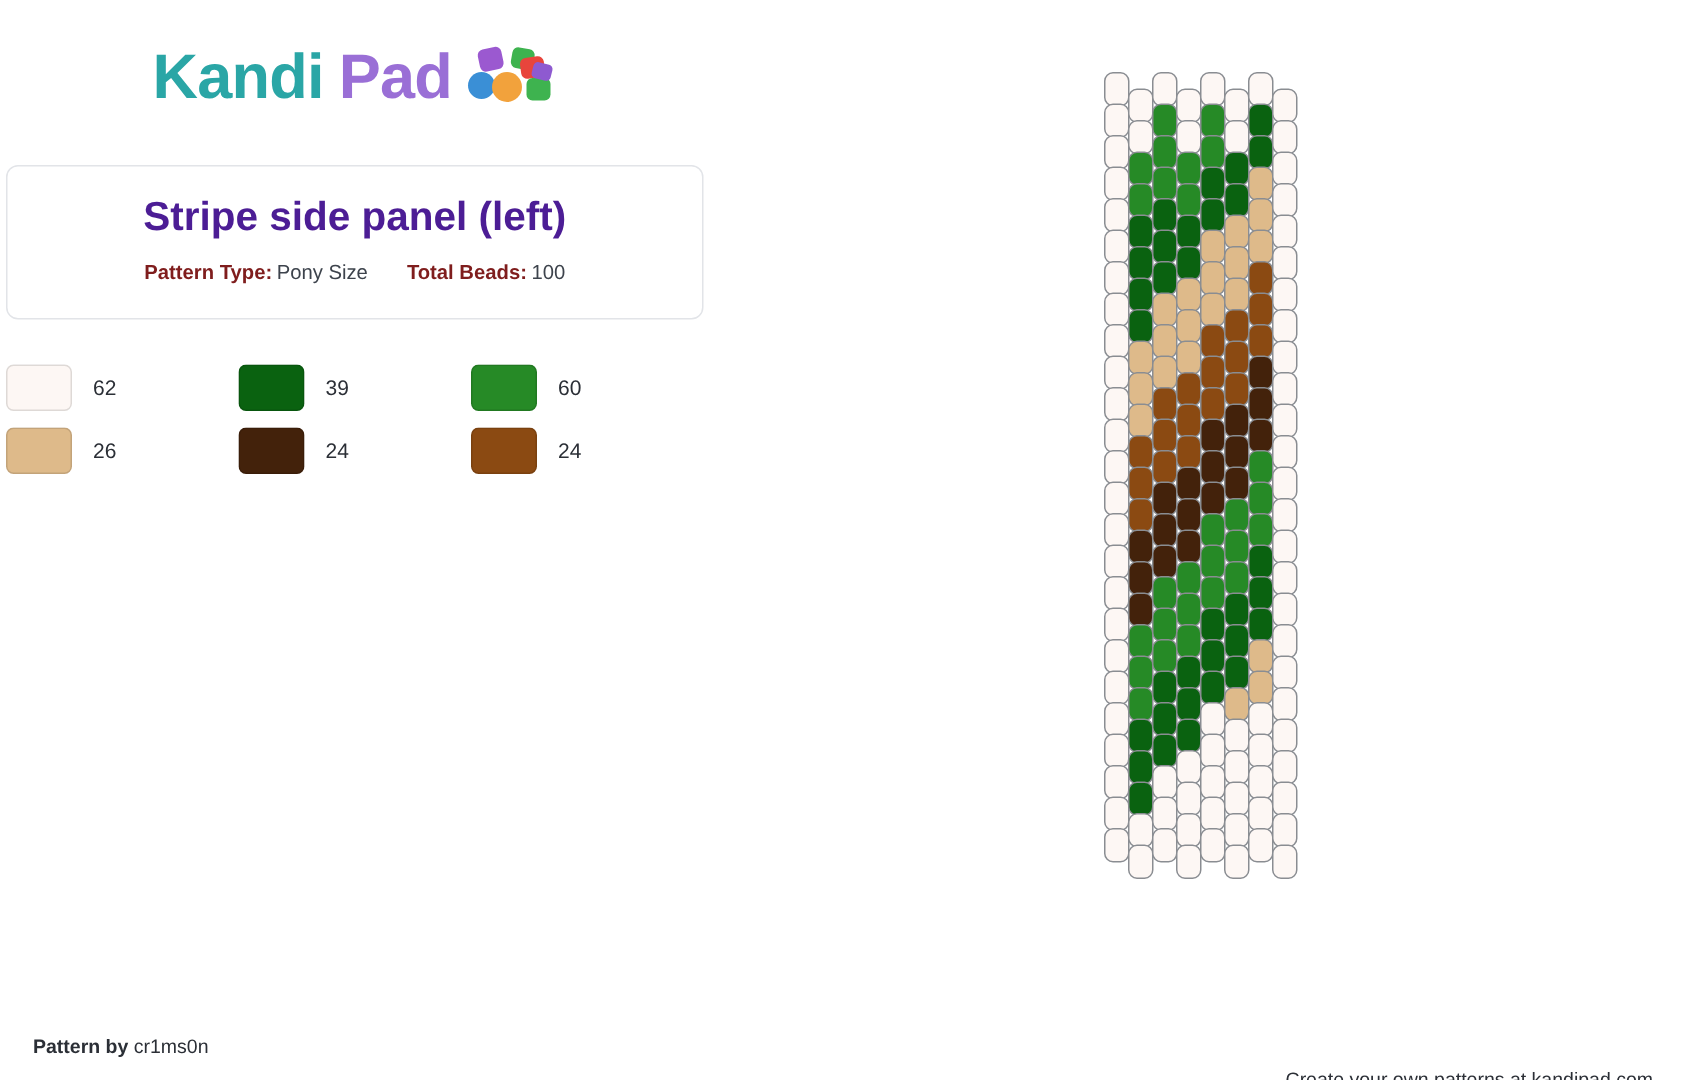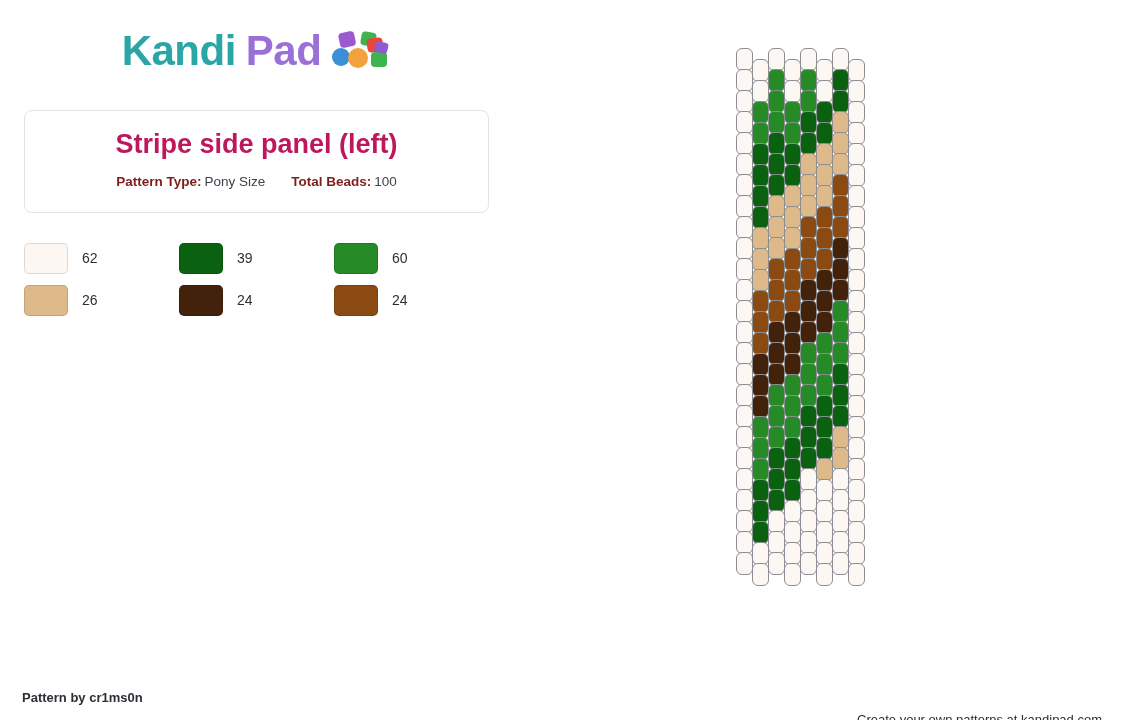--- a/index.html
+++ b/index.html
@@ -14,21 +14,21 @@
   #page {
     position: relative;
     width: 1124px;
     height: 720px;
     background: #ffffff;
   }
 
   
   .left-col {
     position: absolute;
-    left: 24px;
+    left: 4px;
     top: 20px;
     width: 465px;
   }
 
   
   .logo-wrap {
     display: flex;
     align-items: center;
     justify-content: center;
     gap: 10px;
@@ -50,21 +50,21 @@
     margin-top: 28px;
     border: 1px solid #e2e4e8;
     border-radius: 8px;
     background: #fff;
     padding: 18px 14px 16px 14px;
     text-align: center;
   }
   .pattern-title {
     font-size: 27px;
     font-weight: bold;
-    color: #be185d;
+    color: #4c1d95;
     margin: 0 0 14px 0;
     line-height: 1.15;
   }
   .meta-row {
     display: flex;
     justify-content: center;
     align-items: baseline;
     gap: 26px;
     font-size: 13.5px;
     color: #2b2f36;
@@ -132,21 +132,21 @@
     width: 1124px;
     height: 46px;
     display: flex;
     align-items: center;
     justify-content: space-between;
     padding: 0 22px;
     font-size: 13px;
     color: #2b2f36;
   }
   .footer-left { font-weight: bold; }
-  .footer-left .author { font-weight: bold; }
+  .footer-left .author { font-weight: normal; }
   .footer-right { font-weight: normal; margin-top: 44px; }
 </style>
 </head>
 <body>
 
 <div id="page">
 
   <div class="left-col">
 
     <div class="logo-wrap">

